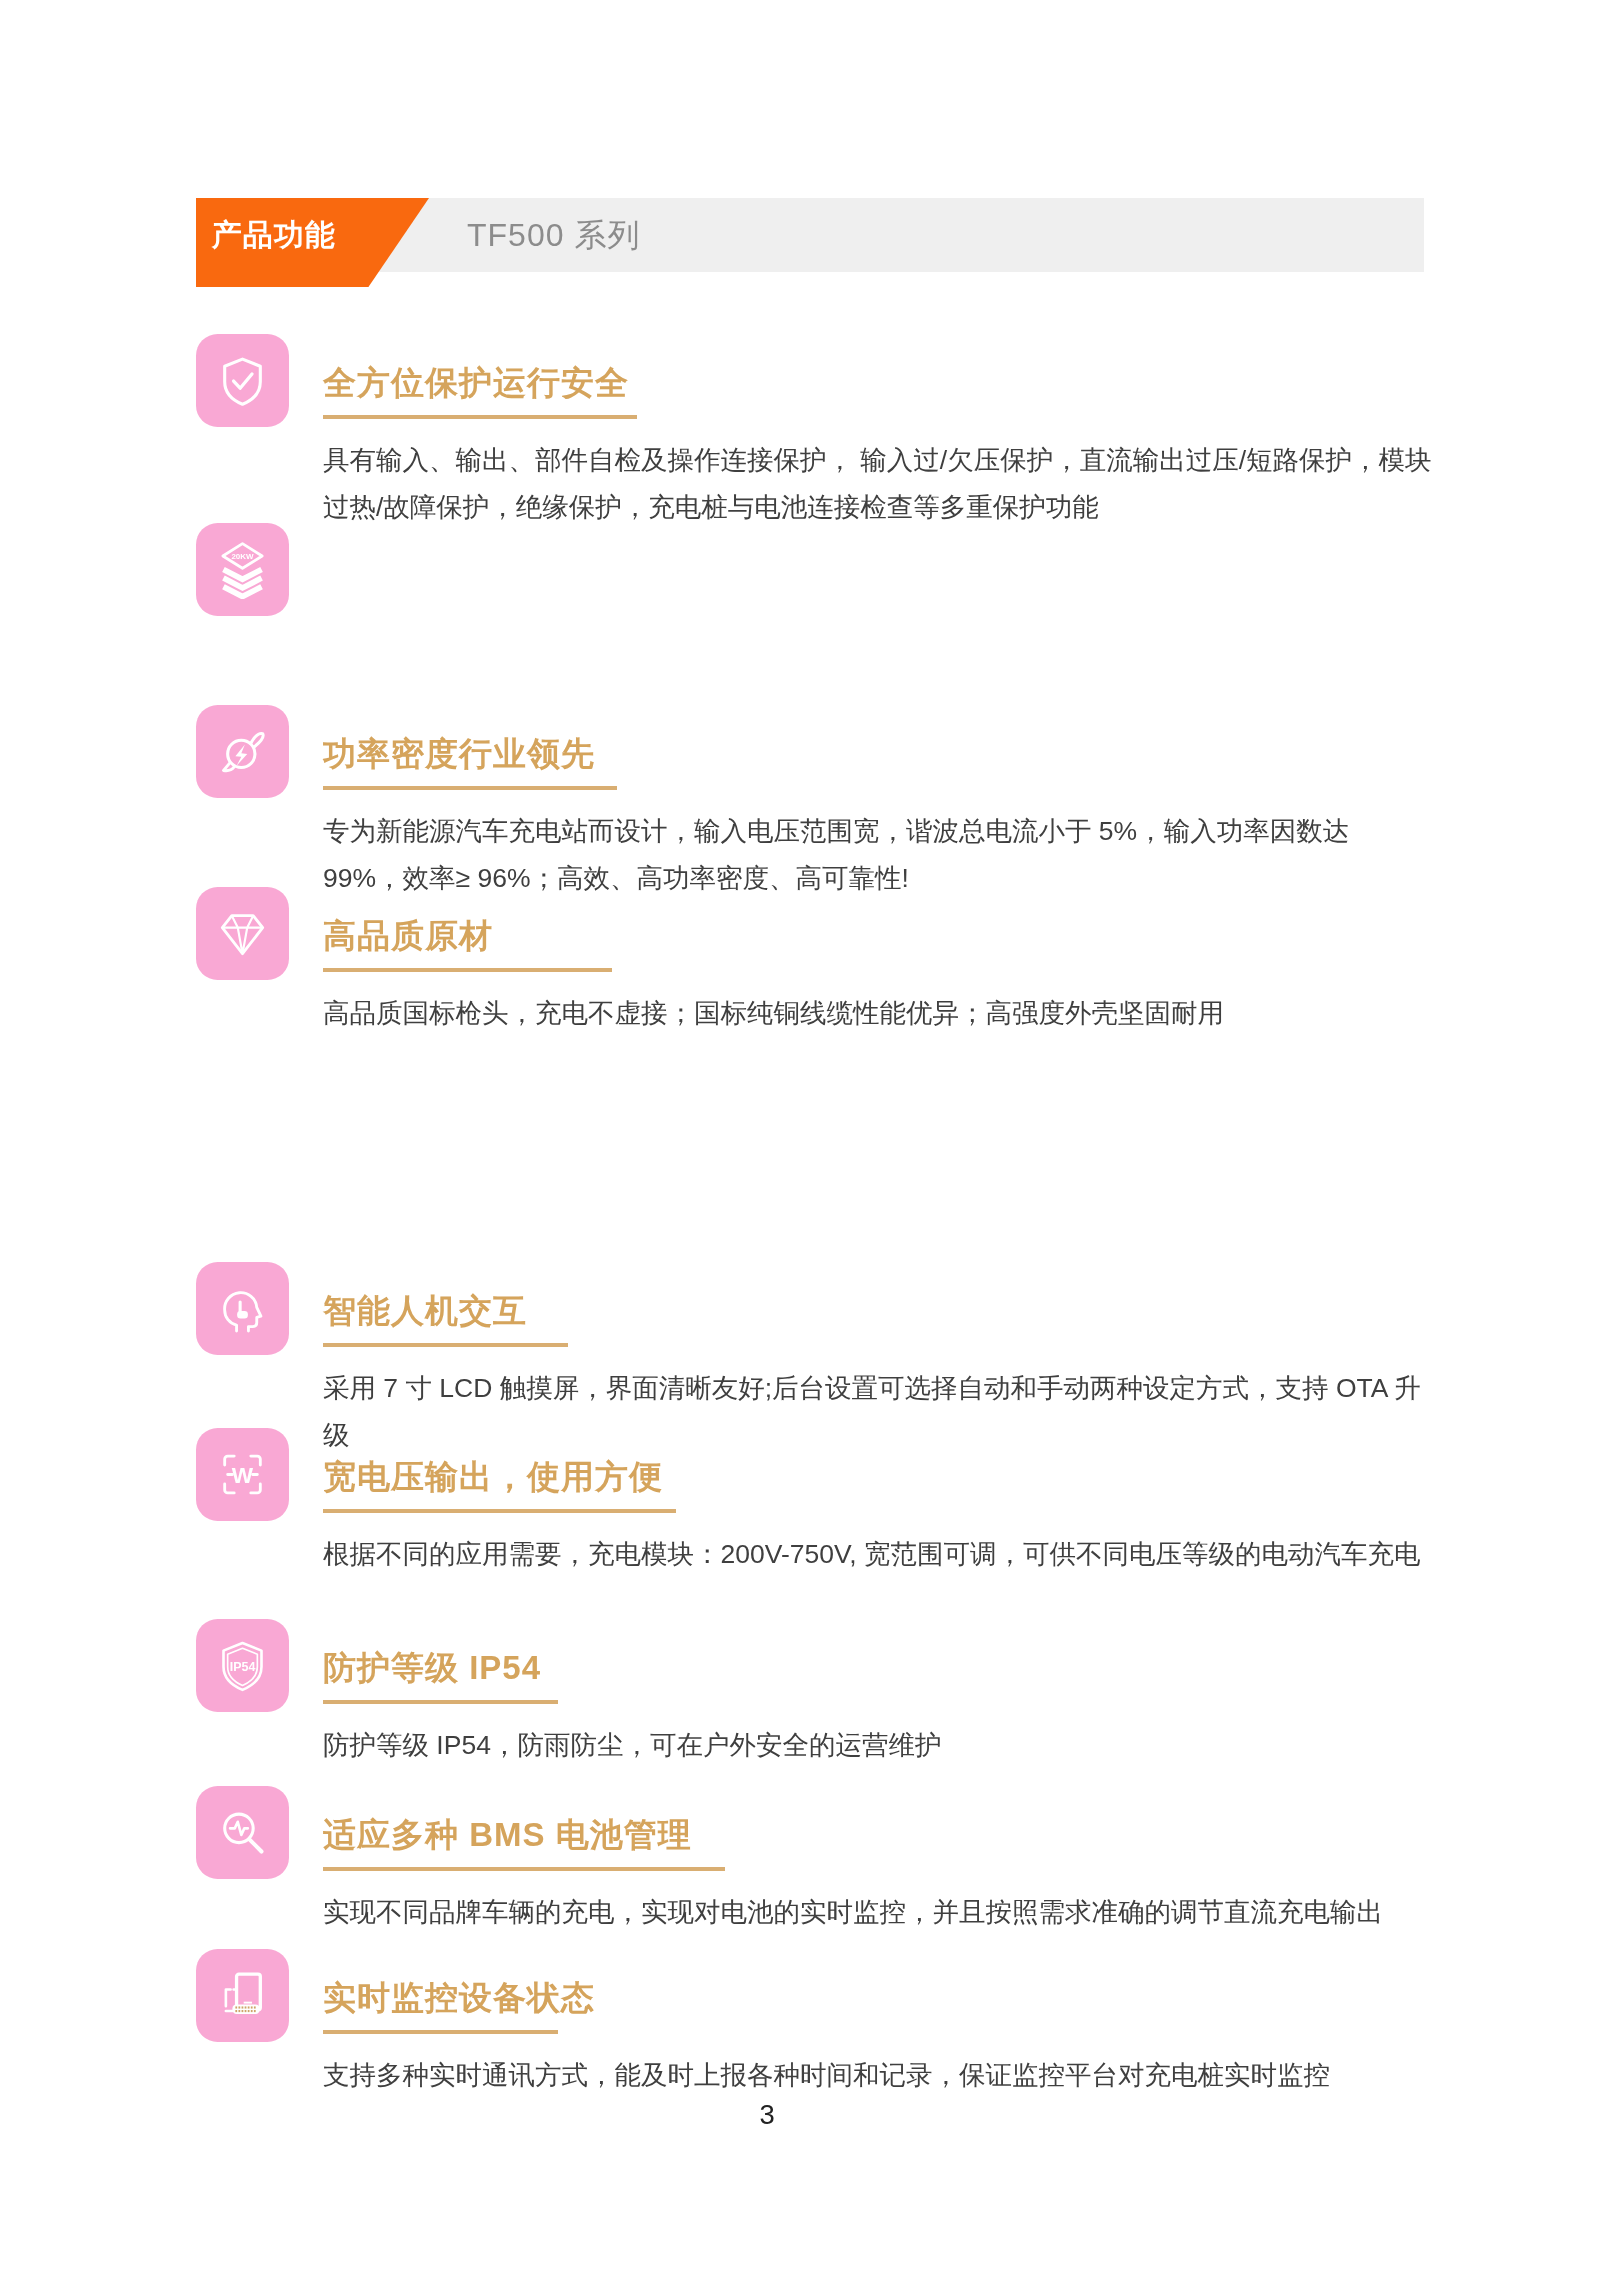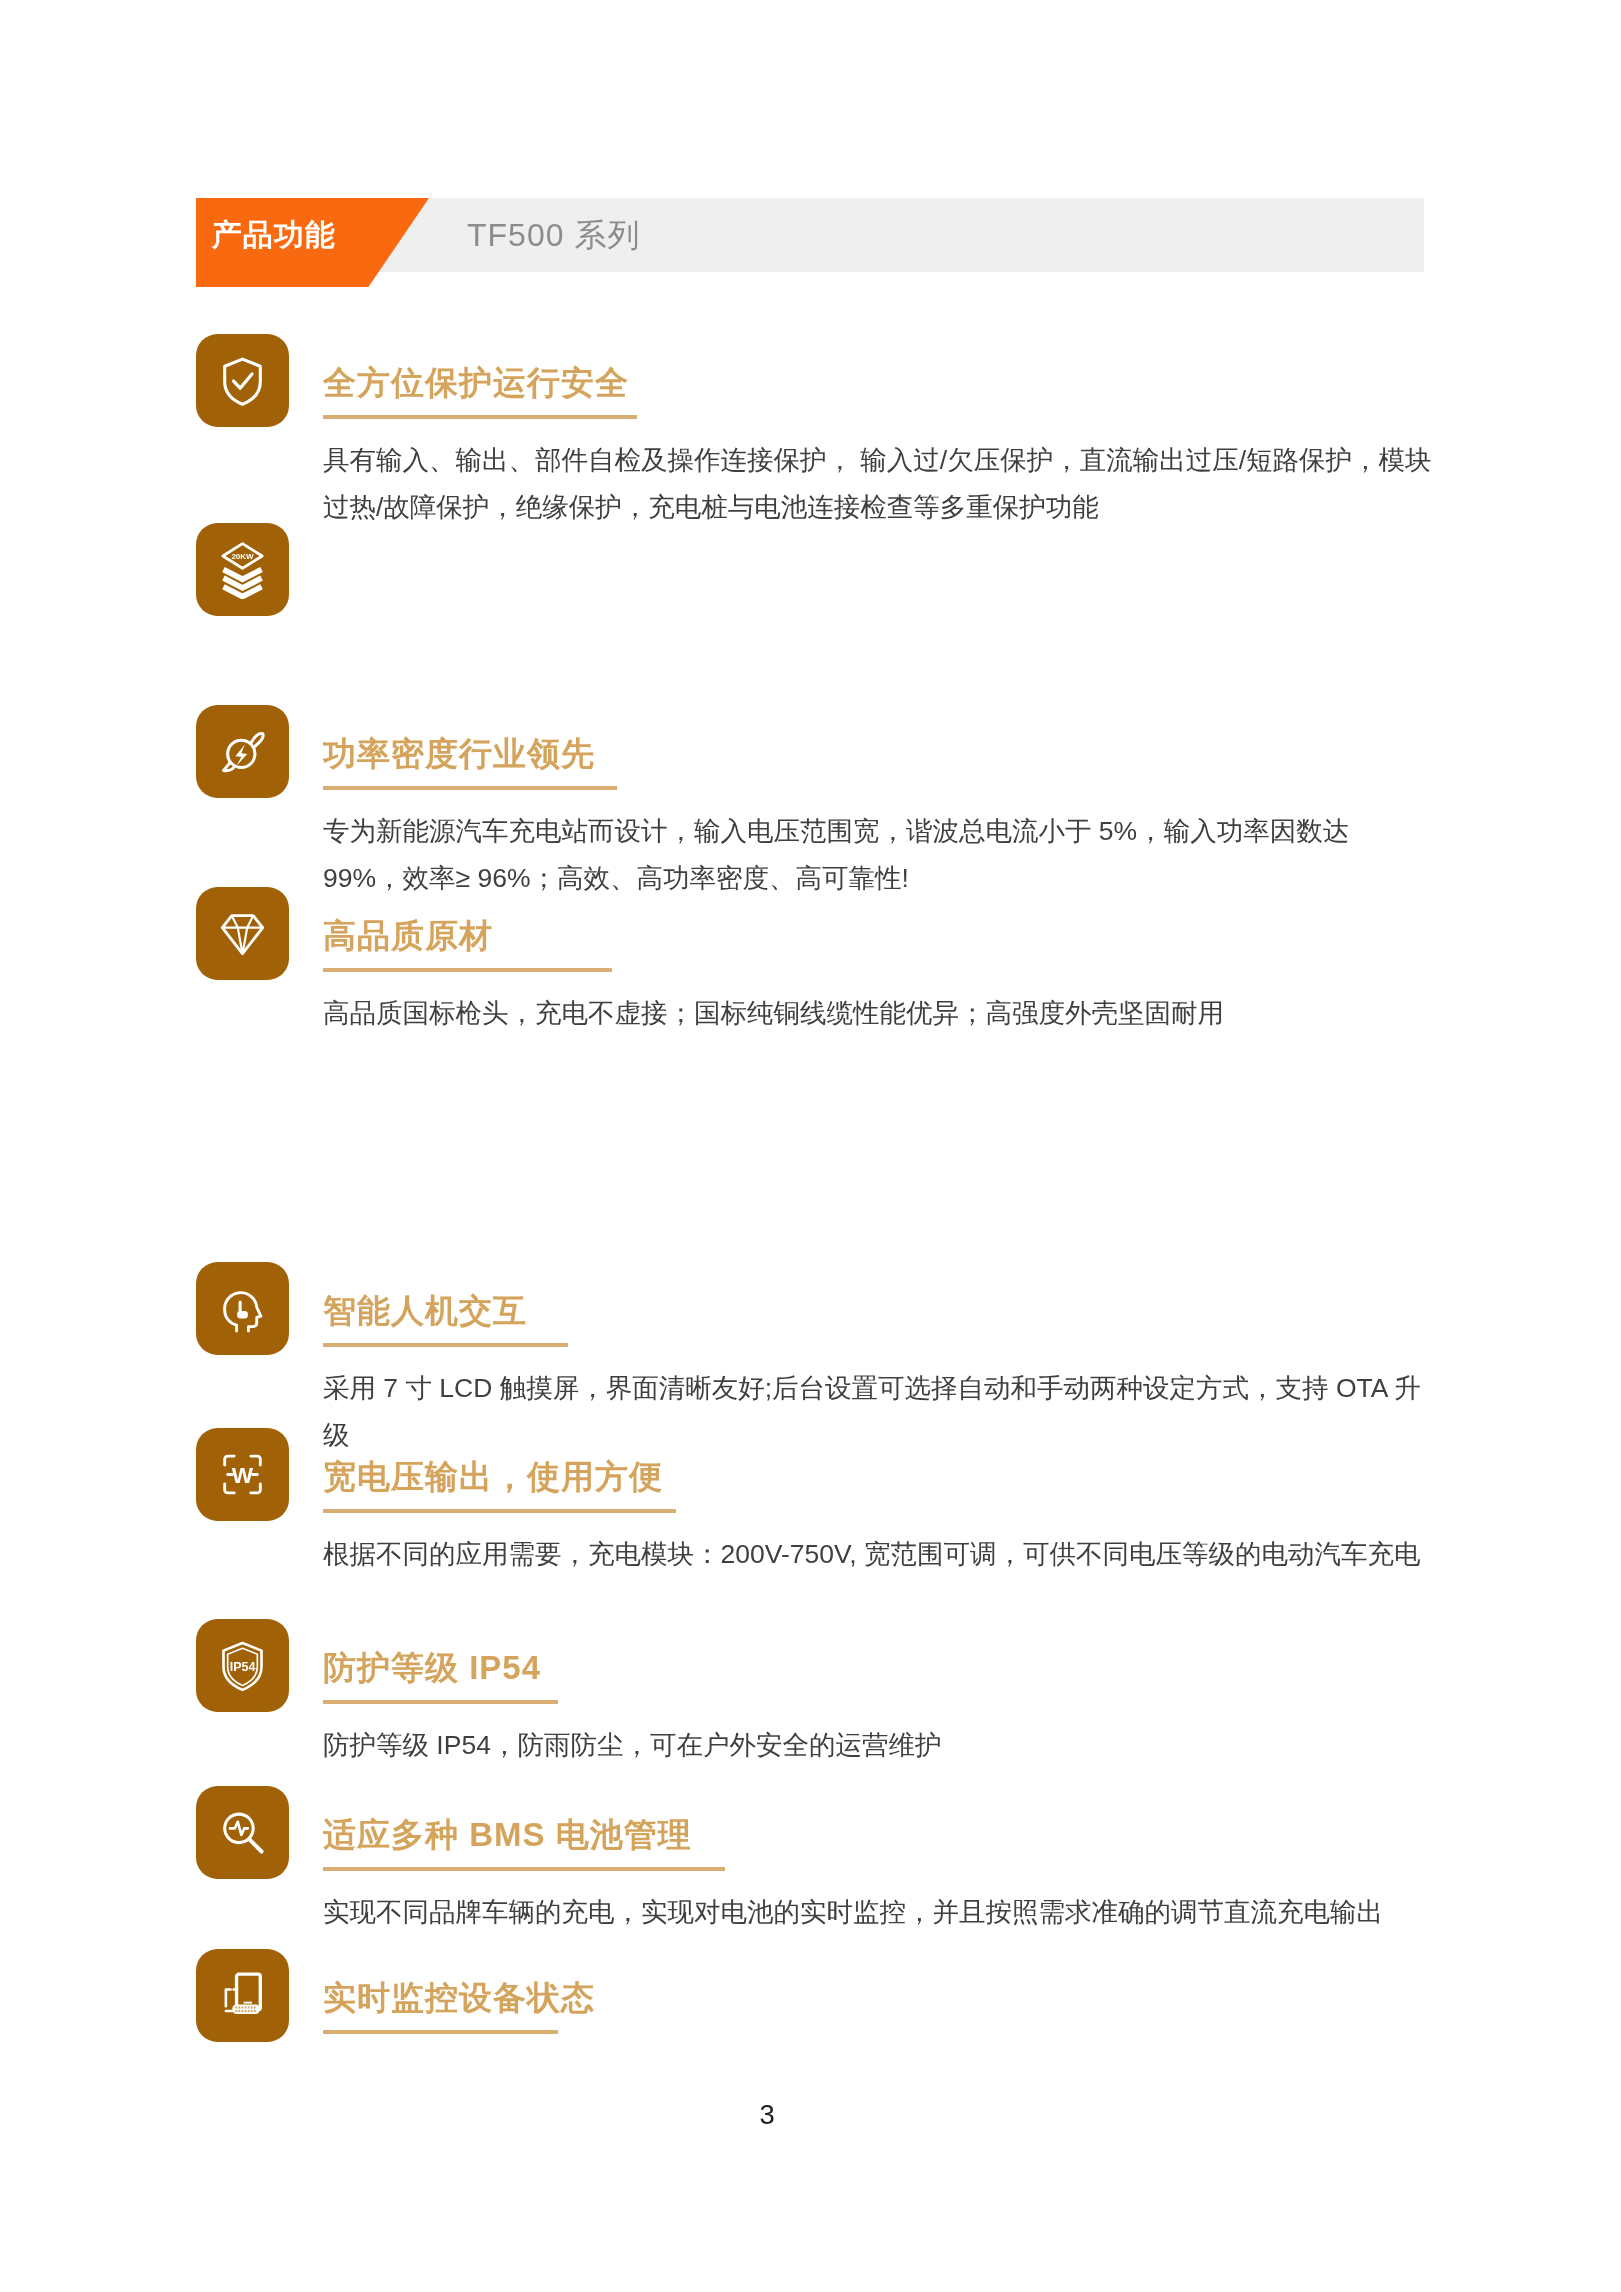--- a/index.html
+++ b/index.html
@@ -48,21 +48,21 @@
   
   .sec{
     position:absolute;
     left:196px;
     width:1237px;
   }
   .ficon{
     position:absolute;
     left:0; top:0;
     width:93px; height:93px;
-    background:#a16207;
+    background:#f9a8d4;
     border-radius:21.6px;
     display:flex;
     align-items:center;
     justify-content:center;
   }
   .ficon svg{display:block;}
   .fcontent{
     margin-left:127px;
     padding-top:4.9px;
     margin-top:24px;
@@ -250,19 +250,20 @@
             <rect x="25.8" y="36.2" width="1.5" height="1.8"></rect>
             <rect x="28.4" y="36.2" width="1.5" height="1.8"></rect>
             <rect x="31" y="36.2" width="1.5" height="1.8"></rect>
             <rect x="33.6" y="36.2" width="1.5" height="1.8"></rect>
         </g>
       </svg>
     </div>
     <div class="fcontent">
       <div class="ftitle">实时监控设备状态</div>
       <div class="fline" style="width:235px"></div>
+      <div class="fbody">支持多种实时通讯方式，能及时上报各种时间和记录，保证监控平台对充电桩实时监控</div>
     </div>
   </div>
 
   <div class="pagenum">3</div>
 
 </div>
 
 
 </body></html>

